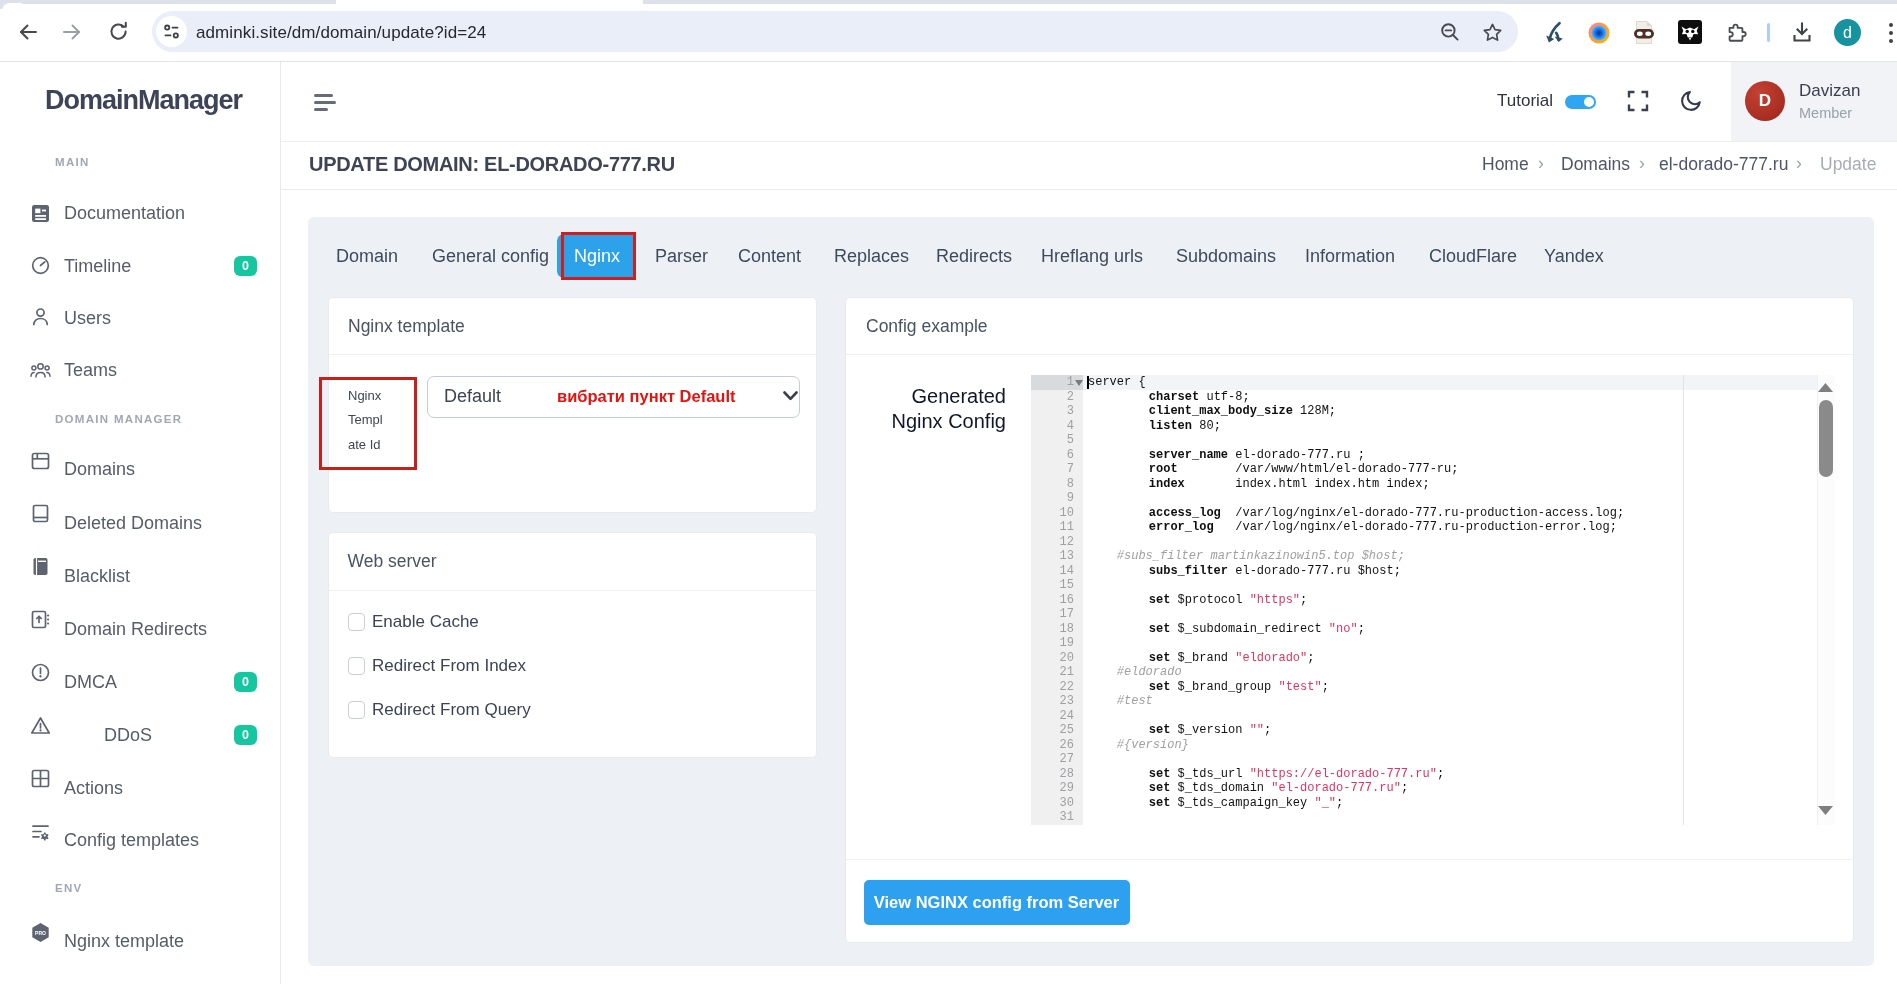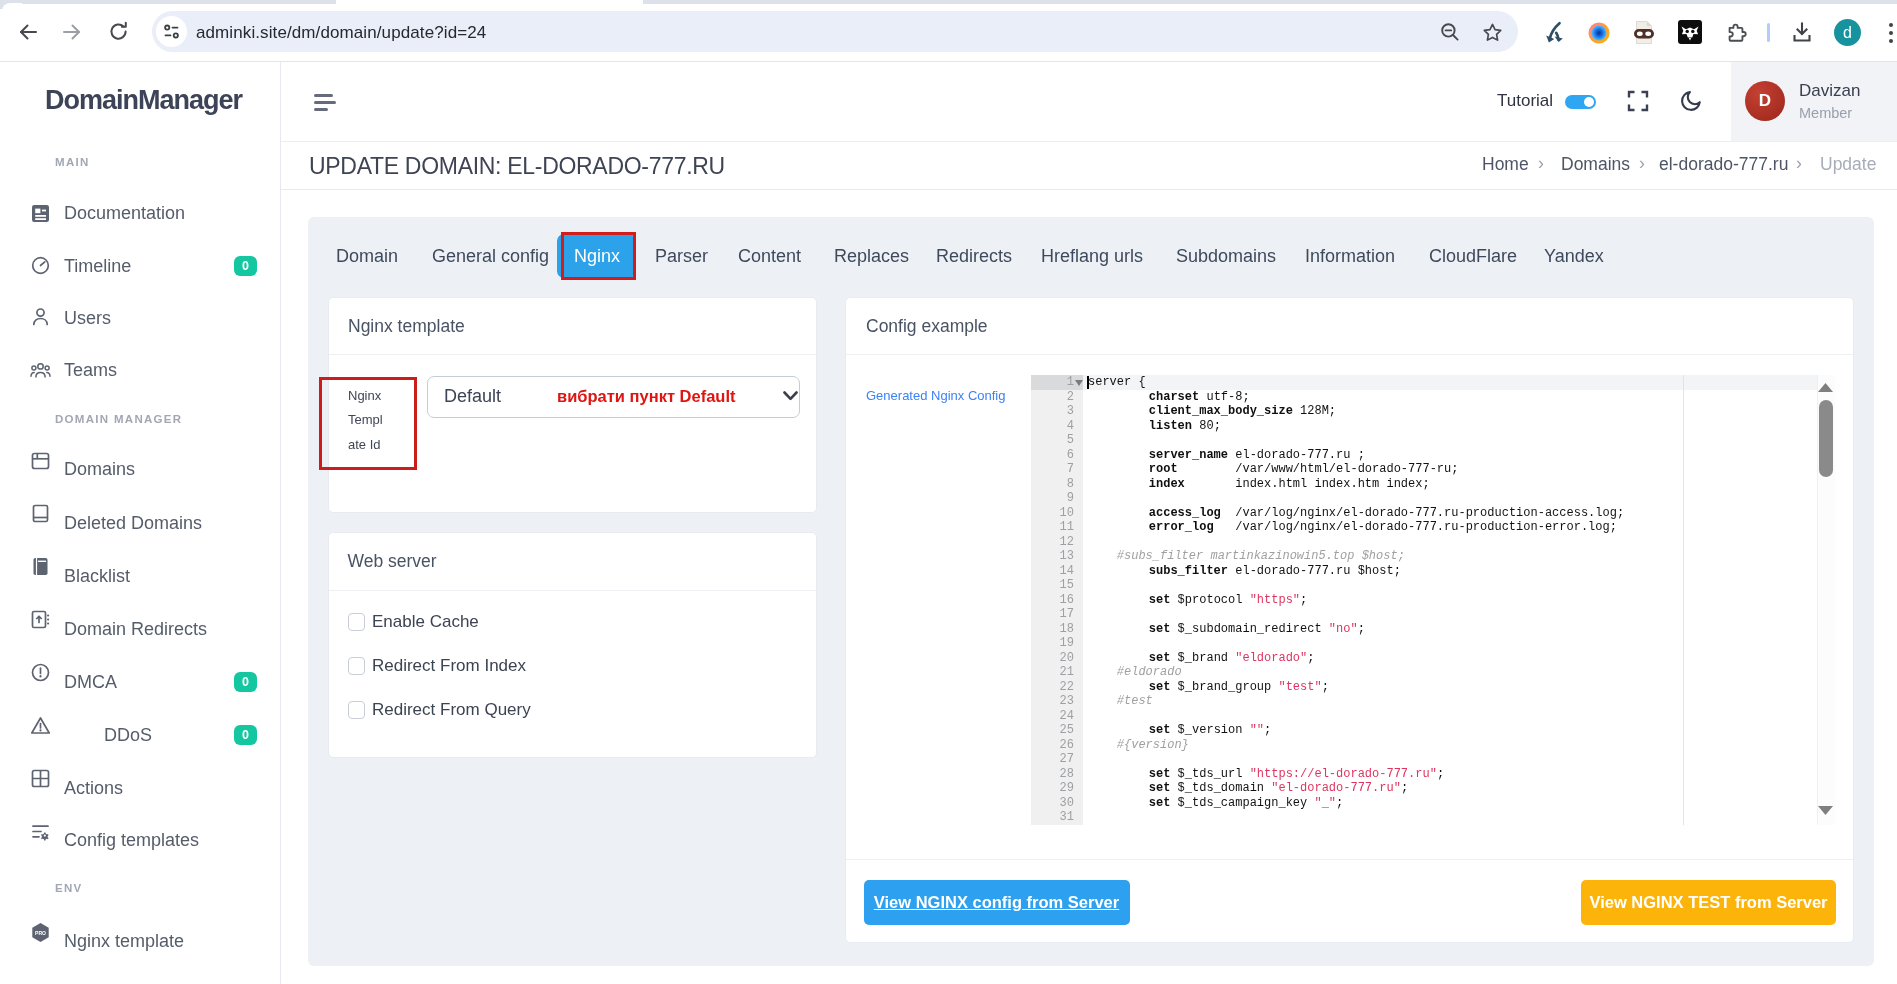--- a/index.html
+++ b/index.html
@@ -248,21 +248,21 @@
       <path d="M7.5 20H2v-5.5"></path>
     </svg>
 <svg class="abs" style="left:1679px;top:89px;" width="24" height="24" viewBox="0 0 24 24" fill="none" stroke="#343a4e" stroke-width="2.1">
       <path d="M20.8 13.2A8.9 8.9 0 1 1 10.9 3.1a7 7 0 0 0 9.9 10.1z" stroke-linejoin="round"></path>
     </svg>
 <div class="abs" style="left:1731px;top:62px;width:166px;height:79px;background:#f2f3f7;"></div>
 <div class="abs" style="left:1745px;top:81px;width:40px;height:40px;border-radius:50%;background:radial-gradient(circle at 35% 30%,#c44133,#9c251a);color:#fff;font-size:17px;font-weight:700;text-align:center;line-height:40px;">D</div>
 <div class="abs nowrap" style="left:1799px;top:81px;font-size:17px;color:#3a4052;">Davizan</div>
 <div class="abs nowrap" style="left:1799px;top:105px;font-size:14.5px;color:#98a0ad;">Member</div>
 
-<div class="abs nowrap" style="left:309px;top:153px;font-size:23px;font-weight:400;color:#3e4454;letter-spacing:-0.3px;">UPDATE DOMAIN: EL-DORADO-777.RU</div>
+<div class="abs nowrap" style="left:309px;top:153px;font-size:20px;font-weight:700;color:#3e4454;letter-spacing:-0.3px;">UPDATE DOMAIN: EL-DORADO-777.RU</div>
 <div class="abs nowrap bc" style="left:1482px;">Home</div>
 <div class="abs nowrap bcs" style="left:1538px;">›</div>
 <div class="abs nowrap bc" style="left:1561px;">Domains</div>
 <div class="abs nowrap bcs" style="left:1639px;">›</div>
 <div class="abs nowrap bc" style="left:1659px;">el-dorado-777.ru</div>
 <div class="abs nowrap bcs" style="left:1796px;">›</div>
 <div class="abs nowrap bc" style="left:1820px;color:#a7adb8;">Update</div>
 
 <div class="abs" id="outercard" style="left:308px;top:217px;width:1566px;height:749px;background:#edf1f5;border-radius:6px;"></div>
 
@@ -300,21 +300,21 @@
 <div class="abs" style="left:329px;top:590px;width:487px;height:1px;background:#eef0f3;"></div>
 <div class="abs cb" style="left:347.5px;top:613px;"></div>
 <div class="abs cb" style="left:347.5px;top:657px;"></div>
 <div class="abs cb" style="left:347.5px;top:701px;"></div>
 <div class="abs nowrap" style="left:372px;top:612px;font-size:17px;color:#3c4352;">Enable Cache</div>
 <div class="abs nowrap" style="left:372px;top:656px;font-size:17px;color:#3c4352;">Redirect From Index</div>
 <div class="abs nowrap" style="left:372px;top:700px;font-size:17px;color:#3c4352;">Redirect From Query</div>
 
 <div class="abs nowrap cardtitle" style="left:866px;top:316px;">Config example</div>
 <div class="abs" style="left:846px;top:354px;width:1007px;height:1px;background:#eef0f3;"></div>
-<div class="abs" style="left:866px;top:384px;width:140px;font-size:13px;color:#3b82f6;line-height:24.5px;">Generated Nginx Config</div>
+<div class="abs" style="left:866px;top:384px;width:140px;font-size:20px;color:#0f172a;line-height:24.5px;text-align:right;">Generated Nginx Config</div>
 
 <div class="abs" id="editor" style="left:1031px;top:375px;width:804px;height:449.5px;background:#fff;overflow:hidden;">
   <div class="abs" style="left:0;top:0;width:52px;height:449.5px;background:#f0f0f0;"></div>
   <div class="abs" style="left:0;top:0;width:52px;height:14.5px;background:#d8dadc;"></div>
   <div class="abs" style="left:52px;top:0;width:764px;height:14.5px;background:#f3f4f5;"></div>
   <div class="abs" style="left:652px;top:0;width:1px;height:449.5px;background:#e3e3e3;"></div>
   <div class="abs" id="gutter" style="left:0;top:0;width:43px;">1<br>2<br>3<br>4<br>5<br>6<br>7<br>8<br>9<br>10<br>11<br>12<br>13<br>14<br>15<br>16<br>17<br>18<br>19<br>20<br>21<br>22<br>23<br>24<br>25<br>26<br>27<br>28<br>29<br>30<br>31</div>
   <svg class="abs" style="left:44px;top:5px;" width="8" height="6" viewBox="0 0 8 6">
         <path d="M0 0h8L4 6z" fill="#7a7a7a"></path>
       </svg>
@@ -354,16 +354,15 @@
   <svg class="abs" style="left:787px;top:8px;" width="15" height="9" viewBox="0 0 15 9">
         <path d="M7.5 0 15 9H0z" fill="#7f7f7f"></path>
       </svg>
   <div class="abs" style="left:787.5px;top:25px;width:14px;height:77px;border-radius:7px;background:#8a8a8a;"></div>
   <svg class="abs" style="left:787px;top:431px;" width="15" height="9" viewBox="0 0 15 9">
         <path d="M0 0h15L7.5 9z" fill="#7f7f7f"></path>
       </svg>
 </div>
 
 <div class="abs" style="left:846px;top:859px;width:1007px;height:1px;background:#eef0f3;"></div>
-<div class="abs" style="left:863.5px;top:880px;width:266px;height:44.5px;border-radius:5px;background:#2da1ef;color:#fff;font-size:16.5px;font-weight:700;text-align:center;line-height:44.5px;text-decoration:underline;">View NGINX config from Server</div>
-<div class="abs" style="left:1581px;top:880px;width:255px;height:45px;border-radius:5px;background:#fdb40a;color:#fff;font-size:16.5px;font-weight:700;text-align:center;line-height:45px;">View NGINX TEST from Server</div>
+<div class="abs" style="left:863.5px;top:880px;width:266px;height:44.5px;border-radius:5px;background:#2da1ef;color:#fff;font-size:16.5px;font-weight:700;text-align:center;line-height:44.5px;">View NGINX config from Server</div>
 
 </div>
 
 </body></html>

